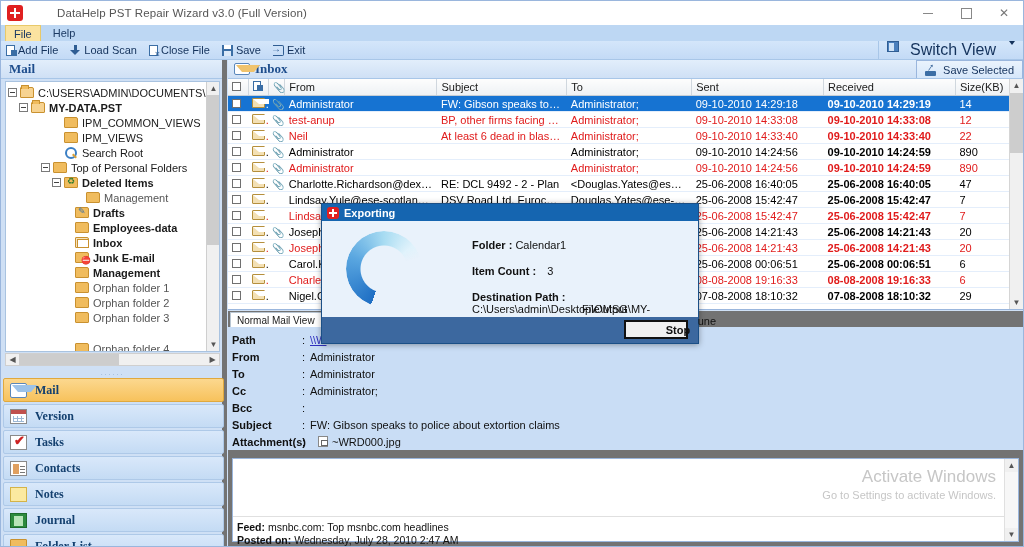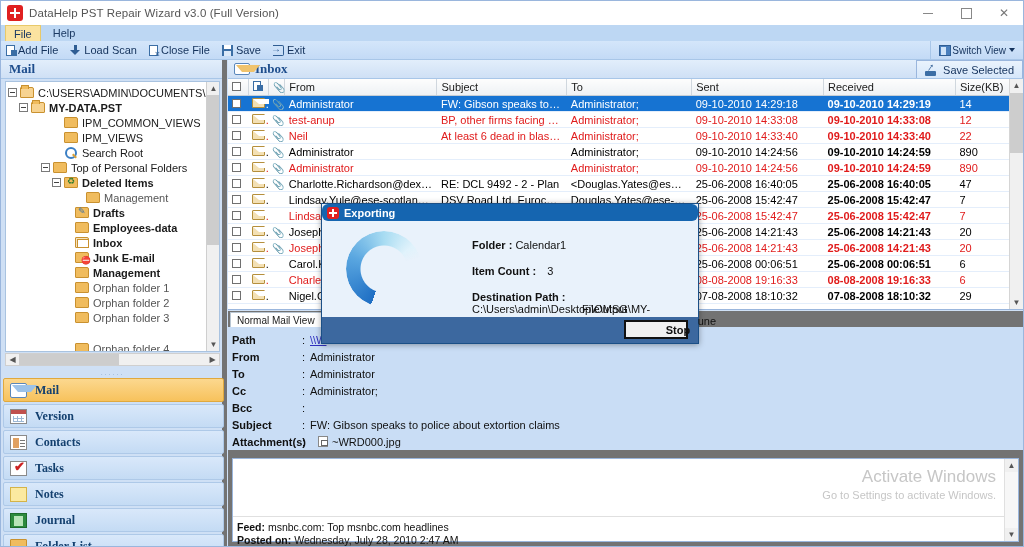--- a/index.html
+++ b/index.html
@@ -28,21 +28,21 @@
   .title-icon {
     width: 16px; height: 16px; margin-left: 6px; margin-right: 6px;
     background: #e02020; border-radius: 3px;
     position: relative; flex: 0 0 auto;
   }
   .title-icon::before, .title-icon::after {
     content: ""; position: absolute; background: #fff;
   }
   .title-icon::before { left: 7px; top: 3px; width: 2px; height: 10px; }
   .title-icon::after { left: 3px; top: 7px; width: 10px; height: 2px; }
-  .title-text { color: #555; font-size: 11.5px; letter-spacing: .1px; }
+  .title-text { color: #555; font-size: 11.5px; letter-spacing: .1px; margin-left: 28px; }
   .win-btns { margin-left: auto; display: flex; height: 24px; }
   .win-btn {
     width: 38px; height: 24px; display: flex; align-items: center; justify-content: center;
     color: #777; font-size: 12px;
   }
   .win-btn.minim::before { content: ""; display: block; width: 10px; height: 1px; background: #888; }
   .win-btn.maxim::before { content: ""; display: block; width: 9px; height: 9px; border: 1px solid #888; }
 
   
   .menubar {
@@ -89,21 +89,21 @@
   .ic-saveselected::before { content:"\2191"; position:absolute; left:3px; top:-4px; font-size:12px; color:#2f5d93;
      transform: rotate(35deg); }
   .ic-saveselected::after { content:""; position:absolute; left:0; bottom:0; width:11px; height:5px;
      background:#3b6ea5; border-radius:1px; }
 
   .switchview-wrap {
     margin-left: auto; display: flex; align-items: center; height: 19px;
     border-left: 1px solid #a8c6e8; padding-left: 0;
   }
   .switchview {
-    display: flex; align-items: center; gap: 1px; font-size: 10px; color:#14325c;
+    display: flex; align-items: flex-start; gap: 11px; font-size: 16px; color:#14325c;
     padding: 0 8px; height: 19px;
   }
   .caret { width:0;height:0;border-left:3px solid transparent;border-right:3px solid transparent;
      border-top:4px solid #14325c; margin-left:2px;}
 
   
   .leftpanel {
     position: absolute; left: 0; top: 59px; width: 226px; height: 487px;
     background: #cfe0f5; border-right: 5px solid #737373;
   }
@@ -285,21 +285,21 @@
   .feed-vscroll { position:absolute; right:0; top:0; width:14px; height:100%;
      background:#f7f7f7; border-left:1px solid #e0e0e0; }
 
   
   .dialog {
     position:absolute; left:320px; top:202px; width:378px; height:141px;
     background:#e8f1fb; border:1px solid #1b4f86;
     box-shadow: 0 1px 6px rgba(0,0,0,.35);
   }
   .dlg-title {
-    height:17px; background:#1565b0; display:flex; align-items:center; gap:5px; padding-left:5px;border-radius:6px;
+    height:17px; background:#1565b0; display:flex; align-items:center; gap:5px; padding-left:5px;
   }
   .dlg-ic { width:12px;height:12px;background:#e02020;border-radius:3px;position:relative;flex:0 0 auto;}
   .dlg-ic::before{content:"";position:absolute;left:5px;top:2px;width:2px;height:8px;background:#fff;}
   .dlg-ic::after{content:"";position:absolute;left:2px;top:5px;width:8px;height:2px;background:#fff;}
   .dlg-title-text { color:#fff; font-size:11px; font-weight:bold; }
   .dlg-body { position:relative; height:96px; background:#e9f2fb; }
   .spinner { position:absolute; left:24px; top:10px; width:76px; height:76px; border-radius:50%;
      background: conic-gradient(from 200deg, #1f6fc4 0deg, #59a6e0 90deg, #a8dcf2 160deg,
                  #dff2fb 210deg, rgba(255,255,255,0) 232deg, rgba(255,255,255,0) 360deg);
      -webkit-mask: radial-gradient(circle, transparent 0 23px, #000 24px);
@@ -471,26 +471,26 @@
     <div class="navpane" id="nav-root">
         <div class="nav-item selected">
           <span class="nav-ic ni-mail"></span>
           <span>Mail</span>
         </div>
         <div class="nav-item">
           <span class="nav-ic ni-cal"></span>
           <span>Version</span>
         </div>
         <div class="nav-item">
+          <span class="nav-ic ni-task"></span>
+          <span>Tasks</span>
+        </div>
+        <div class="nav-item">
           <span class="nav-ic ni-con"></span>
           <span>Contacts</span>
-        </div>
-        <div class="nav-item">
-          <span class="nav-ic ni-task"></span>
-          <span>Tasks</span>
         </div>
         <div class="nav-item">
           <span class="nav-ic ni-note"></span>
           <span>Notes</span>
         </div>
         <div class="nav-item">
           <span class="nav-ic ni-jour"></span>
           <span>Journal</span>
         </div>
         <div class="nav-item">

